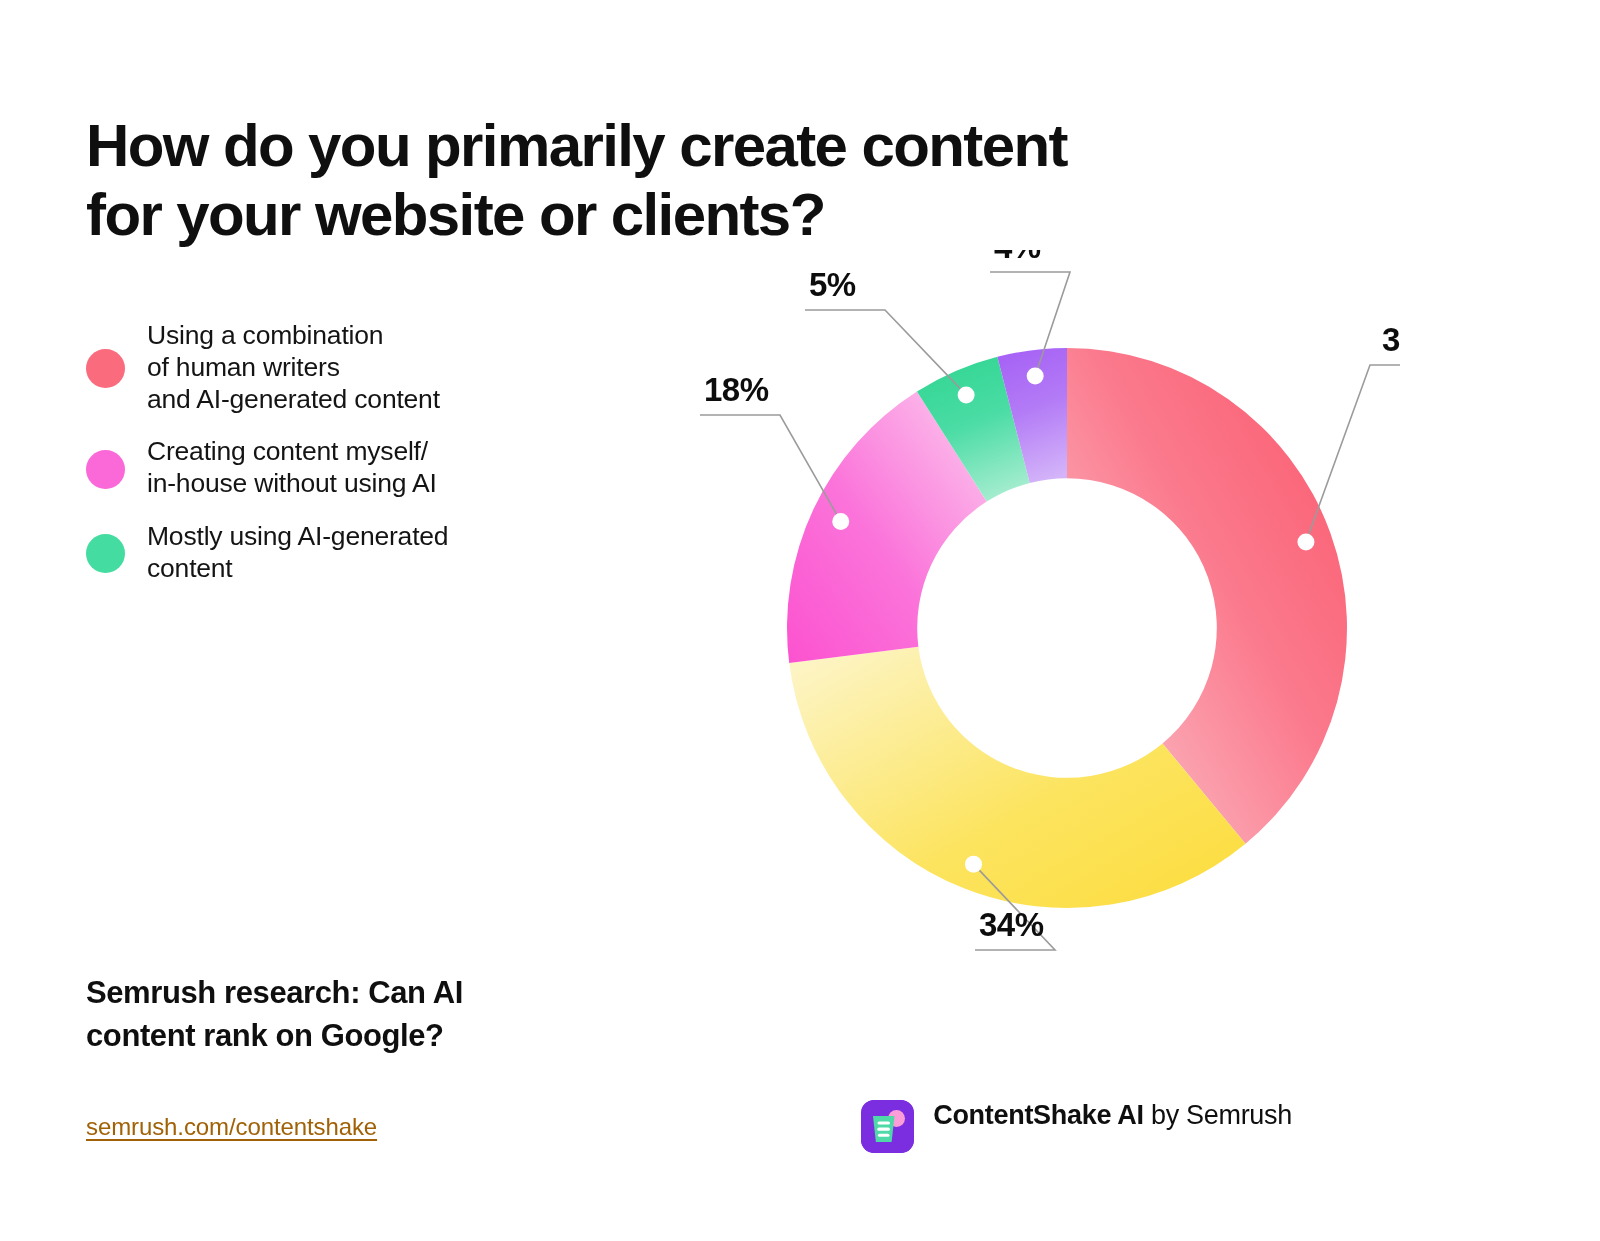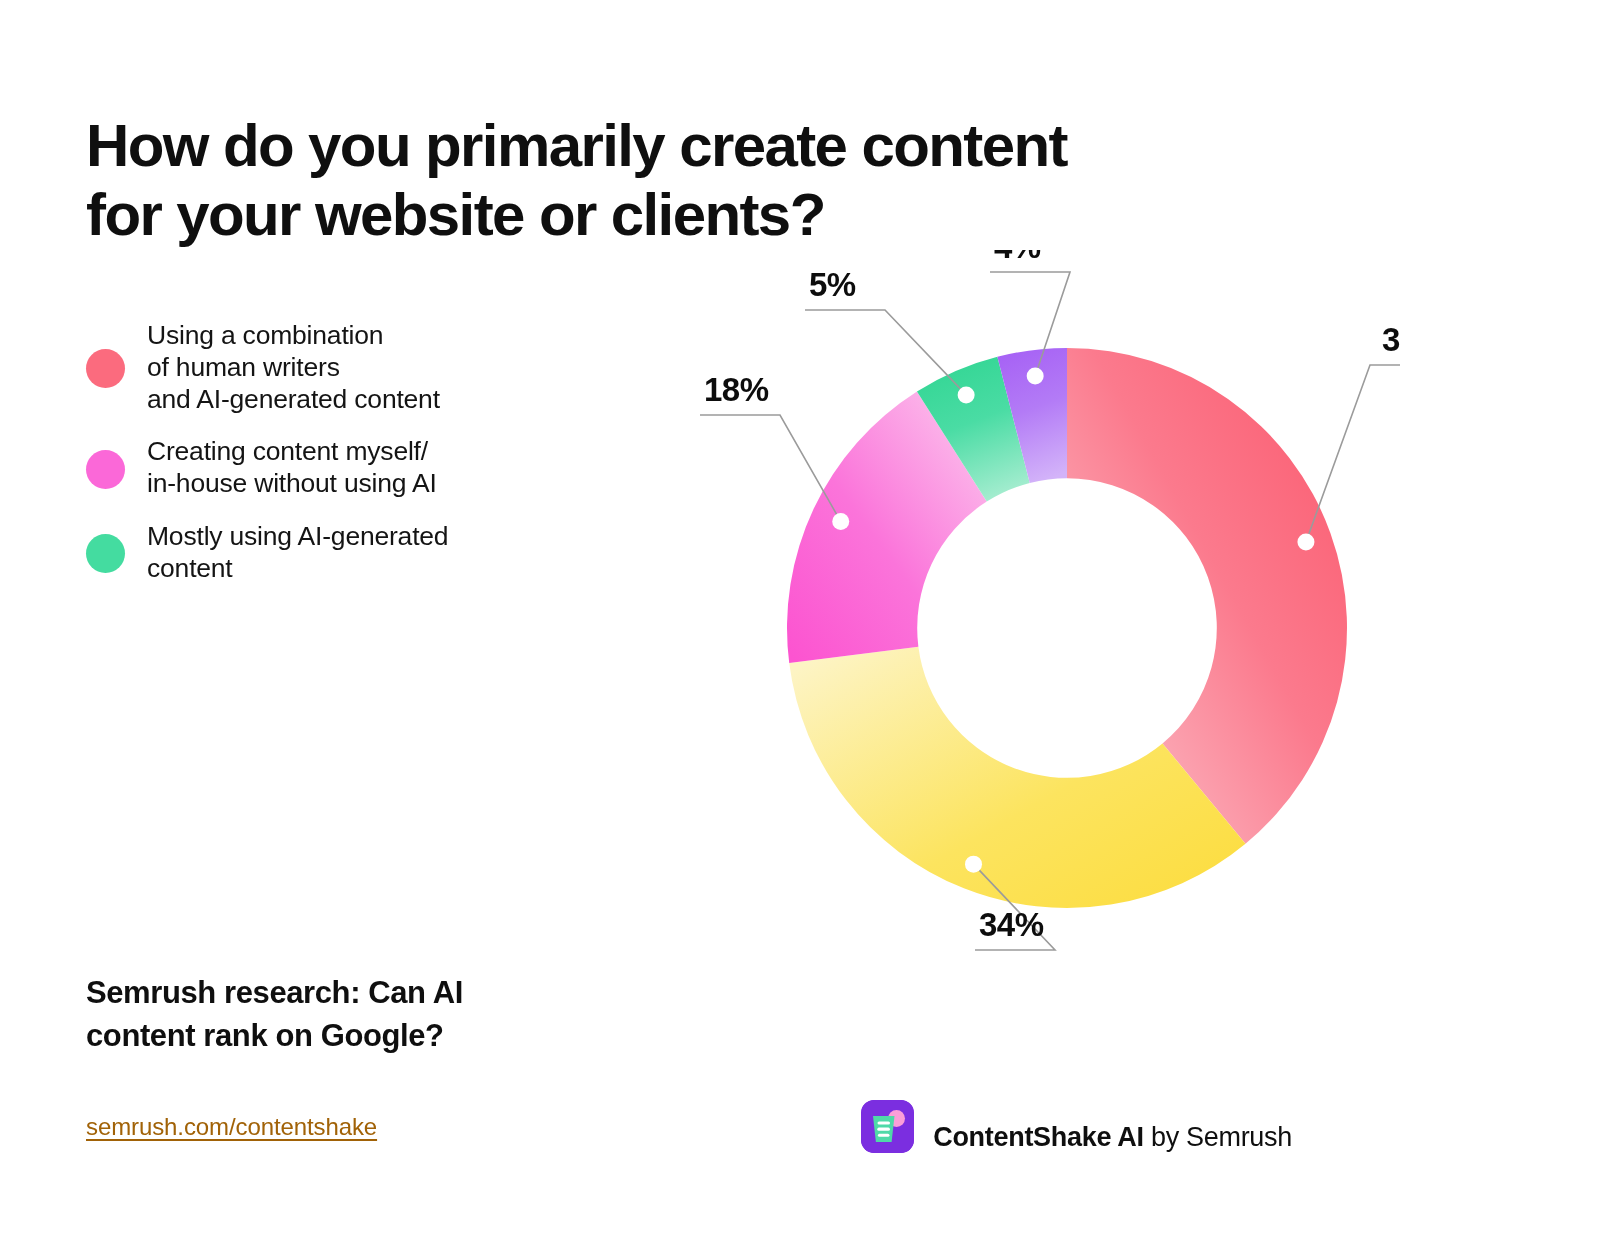--- a/index.html
+++ b/index.html
@@ -86,21 +86,21 @@
     text-underline-offset: 4px;
     letter-spacing: -0.1px;
   }
 
   
   #brand {
     position: absolute;
     right: 108px;
     top: 1100px;
     display: flex;
-    align-items: flex-end;
+    align-items: flex-start;
     gap: 19px;
     padding-left: 21px;
   }
   #brand-icon {
     width: 53px;
     height: 53px;
     border-radius: 13px;
     background: #7b2ee0;
     position: relative;
     overflow: hidden;

